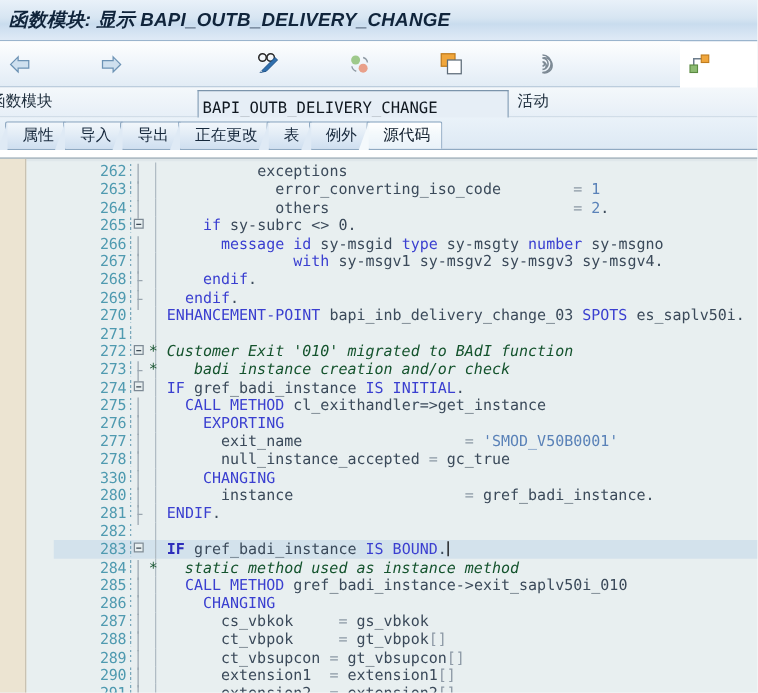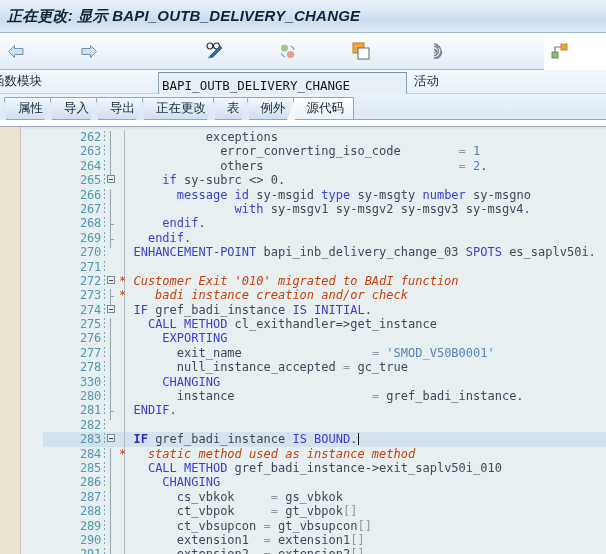--- a/index.html
+++ b/index.html
@@ -110,40 +110,40 @@
     position:absolute;left:0;top:0;width:8px;height:8px;box-sizing:border-box;
     border:1px solid #7d8a95;background:#e8eff0;
   }
   .fold .box::after{content:"";position:absolute;left:1px;top:3px;width:4px;height:1px;background:#3d4a55;}
   .fold .tick{position:absolute;left:3px;top:6px;width:4px;height:1px;background:#9aa6af;}
   .fold .vfull{position:absolute;left:3px;top:-1px;width:1px;height:16px;background:#9aa6af;}
   .barline{position:absolute;left:81px;top:0;width:1px;height:14.4px;background:#b0bcc4;}
   .code{position:absolute;left:76px;top:0;color:#3b4a5a;}
   .k{color:#3a3fd0;}
   .kb{color:#2d2dbb;font-weight:bold;}
-  .cmt{color:#c2410c;font-style:italic;}
+  .cmt{color:#14532d;font-style:italic;}
   .str{color:#5a82b8;}
   .op{color:#8e9aa6;}
   .pl{color:#3b4a5a;}
   .num{color:#5a82b8;}
   .caret{
     display:inline-block;width:1px;height:12px;background:#000;
     vertical-align:-2px;margin-left:1px;
   }
 
   
   svg{display:block;}
 </style>
 </head>
 <body>
 
 <div id="app">
 
   <div class="titlebar">
-    <span class="title-text">正在更改: 显示 BAPI_OUTB_DELIVERY_CHANGE</span>
+    <span class="title-text">函数模块: 显示 BAPI_OUTB_DELIVERY_CHANGE</span>
   </div>
 
   <div class="toolbar">
     <div class="tb-item">
       <svg width="18" height="15" viewBox="0 0 18 15">
           <path d="M7.5 1.5 L1.5 7.5 L7.5 13.5 L7.5 10.5 L16 10.5 L16 4.5 L7.5 4.5 Z" fill="#cfe0ef" stroke="#6d93b5" stroke-width="1"></path>
         </svg>
     </div>
     <div class="tb-item">
       <svg width="18" height="15" viewBox="0 0 18 15">

